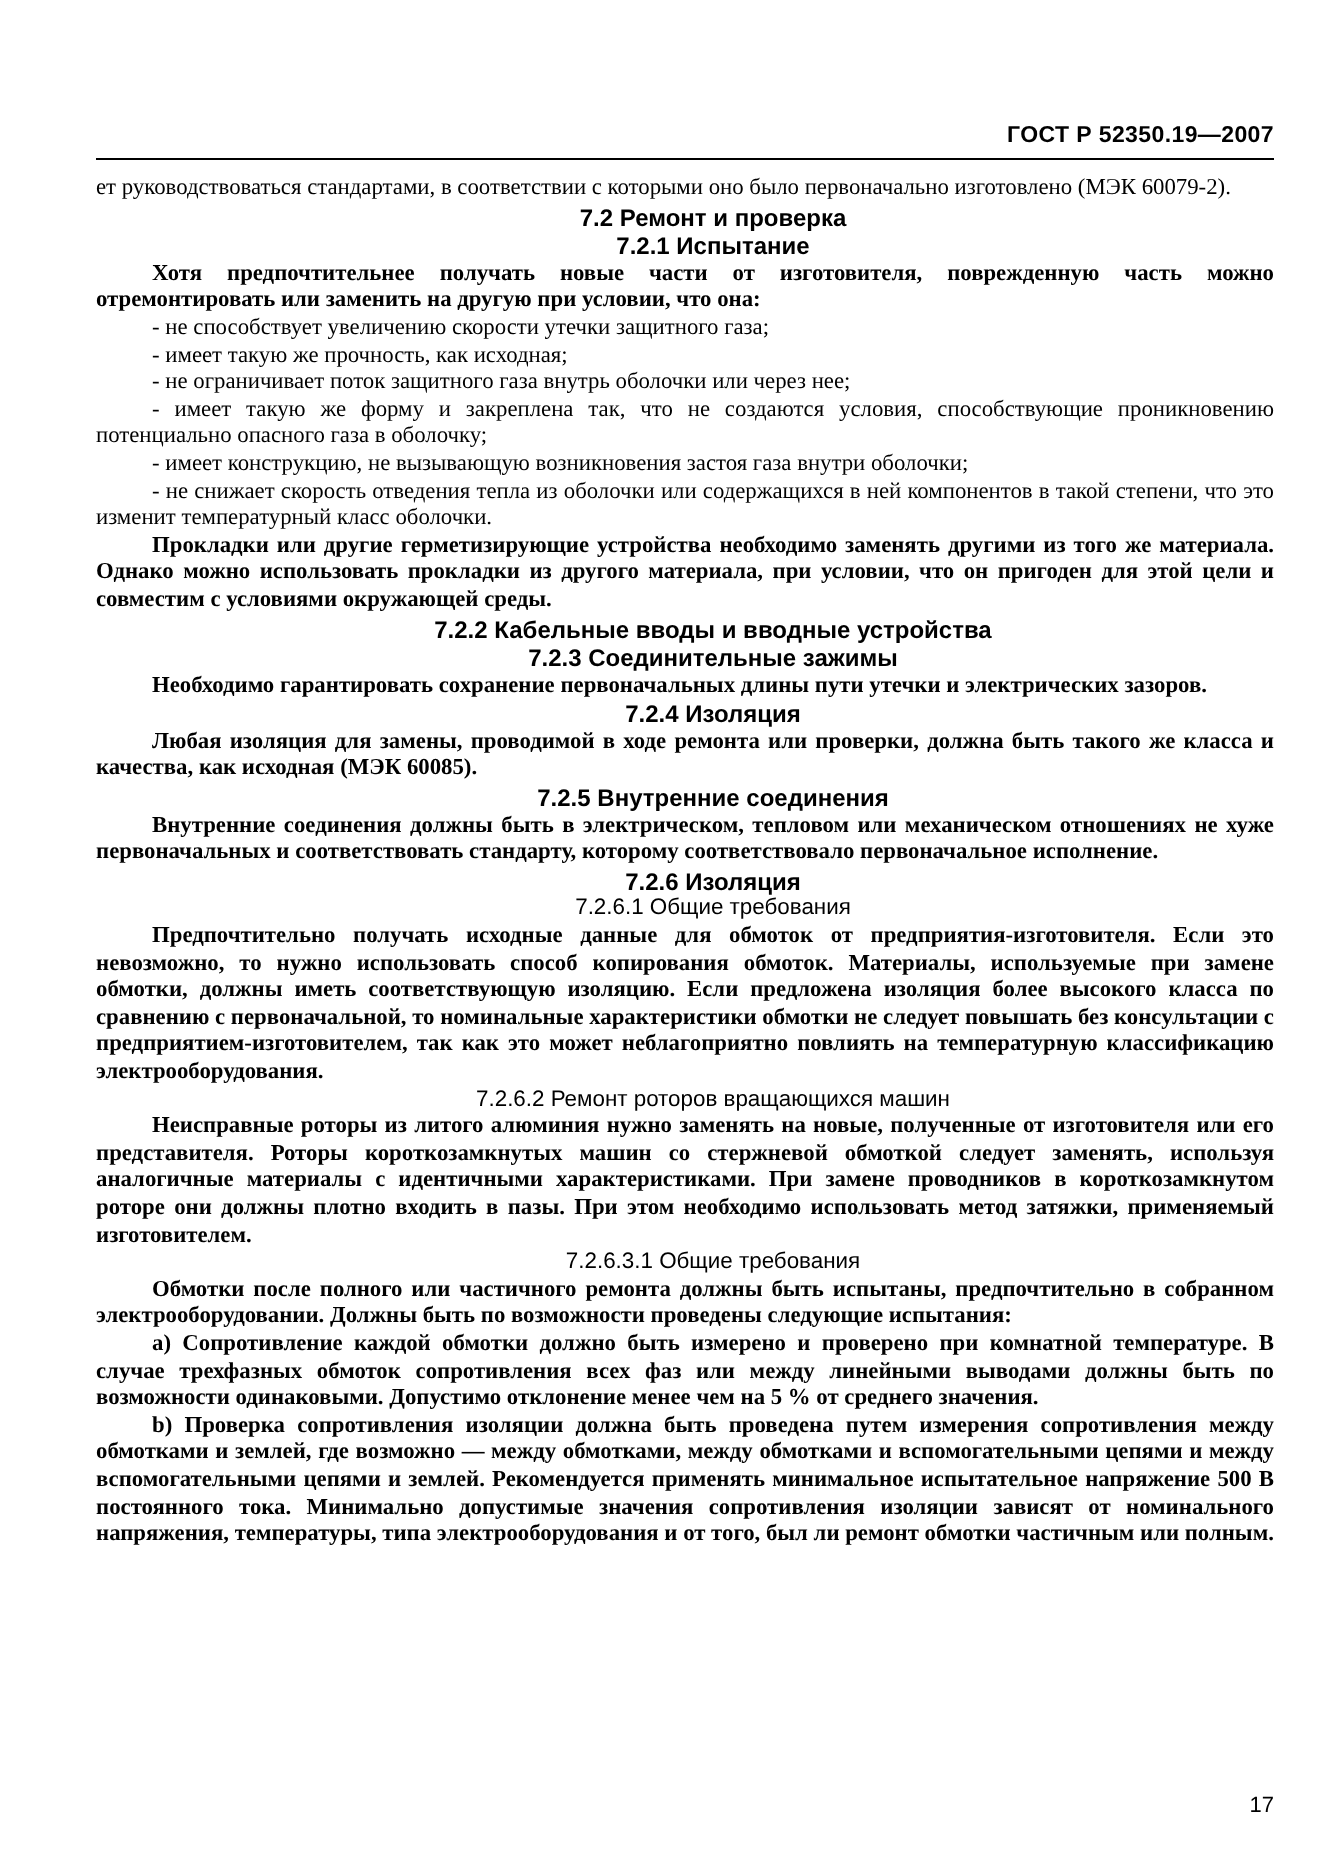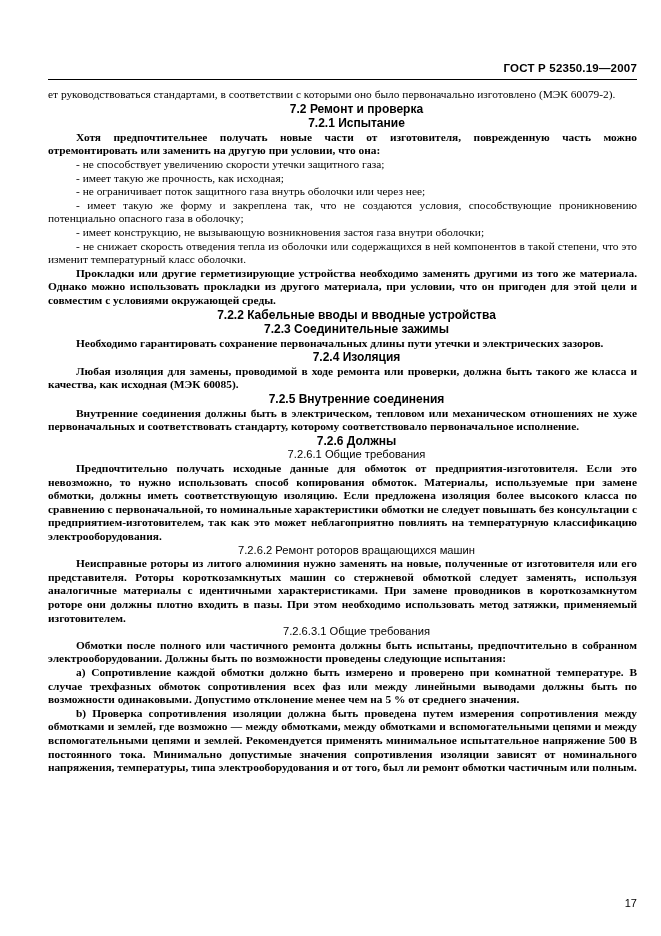--- a/index.html
+++ b/index.html
@@ -113,21 +113,21 @@
 
     <p class="head">7.2.3  Соединительные зажимы</p>
     <p class="indent">Необходимо гарантировать сохранение первоначальных длины пути утечки и электрических зазоров.</p>
 
     <p class="head">7.2.4  Изоляция</p>
     <p class="indent">Любая изоляция для замены, проводимой в ходе ремонта или проверки, должна быть такого же класса и качества, как исходная (МЭК 60085).</p>
 
     <p class="head">7.2.5  Внутренние соединения</p>
     <p class="indent">Внутренние соединения должны быть в электрическом, тепловом или механическом отношениях не хуже первоначальных и соответствовать стандарту, которому соответствовало первоначальное исполнение.</p>
 
-    <p class="head">7.2.6  Должны</p>
+    <p class="head">7.2.6  Изоляция</p>
     <p class="subhead">7.2.6.1  Общие требования</p>
     <p class="indent">Предпочтительно получать исходные данные для обмоток от предприятия-изготовителя. Если это невозможно, то нужно использовать способ копирования обмоток. Материалы, используемые при замене обмотки, должны иметь соответствующую изоляцию. Если предложена изоляция более высокого класса по сравнению с первоначальной, то номинальные характеристики обмотки не следует повышать без консультации с предприятием-изготовителем, так как это может неблагоприятно повлиять на температурную классификацию электрооборудования.</p>
 
     <p class="subhead">7.2.6.2  Ремонт роторов вращающихся машин</p>
     <p class="indent">Неисправные роторы из литого алюминия нужно заменять на новые, полученные от изготовителя или его представителя. Роторы короткозамкнутых машин со стержневой обмоткой следует заменять, используя аналогичные материалы с идентичными характеристиками. При замене проводников в короткозамкнутом роторе они должны плотно входить в пазы. При этом необходимо использовать метод затяжки, применяемый изготовителем.</p>
 
     <p class="subhead">7.2.6.3.1  Общие требования</p>
     <p class="indent">Обмотки после полного или частичного ремонта должны быть испытаны, предпочтительно в собранном электрооборудовании. Должны быть по возможности проведены следующие испытания:</p>
     <p class="indent">a)  Сопротивление каждой обмотки должно быть измерено и проверено при комнатной температуре. В случае трехфазных обмоток сопротивления всех фаз или между линейными выводами должны быть по возможности одинаковыми. Допустимо отклонение менее чем на 5 % от среднего значения.</p>
     <p class="indent">b)  Проверка сопротивления изоляции должна быть проведена путем измерения сопротивления между обмотками и землей, где возможно — между обмотками, между обмотками и вспомогательными цепями и между вспомогательными цепями и землей. Рекомендуется применять минимальное испытательное напряжение 500 В постоянного тока. Минимально допустимые значения сопротивления изоляции зависят от номинального напряжения, температуры, типа электрооборудования и от того, был ли ремонт обмотки частичным или полным.</p>

